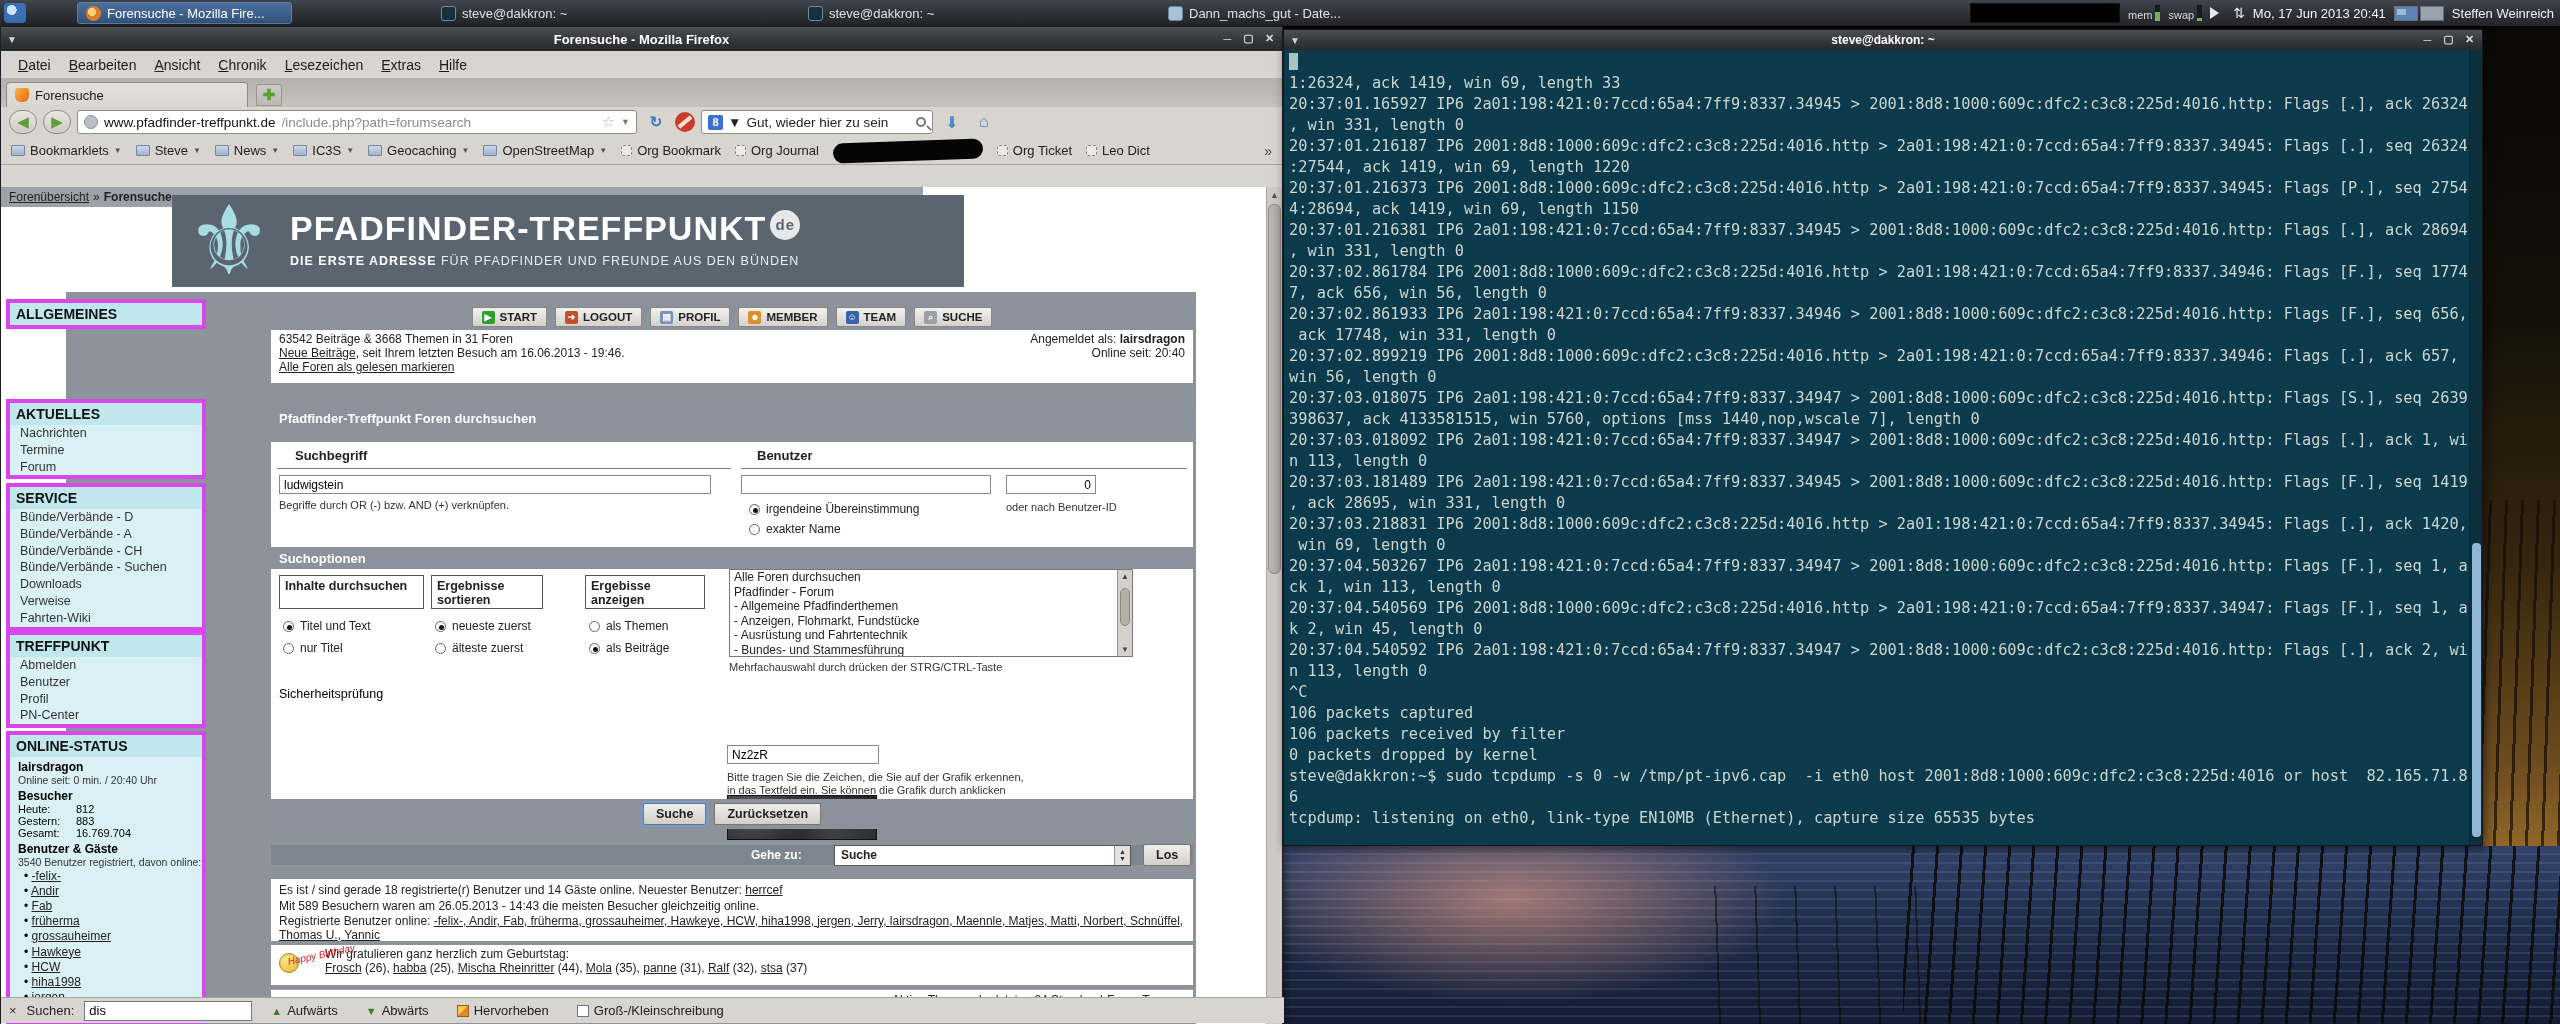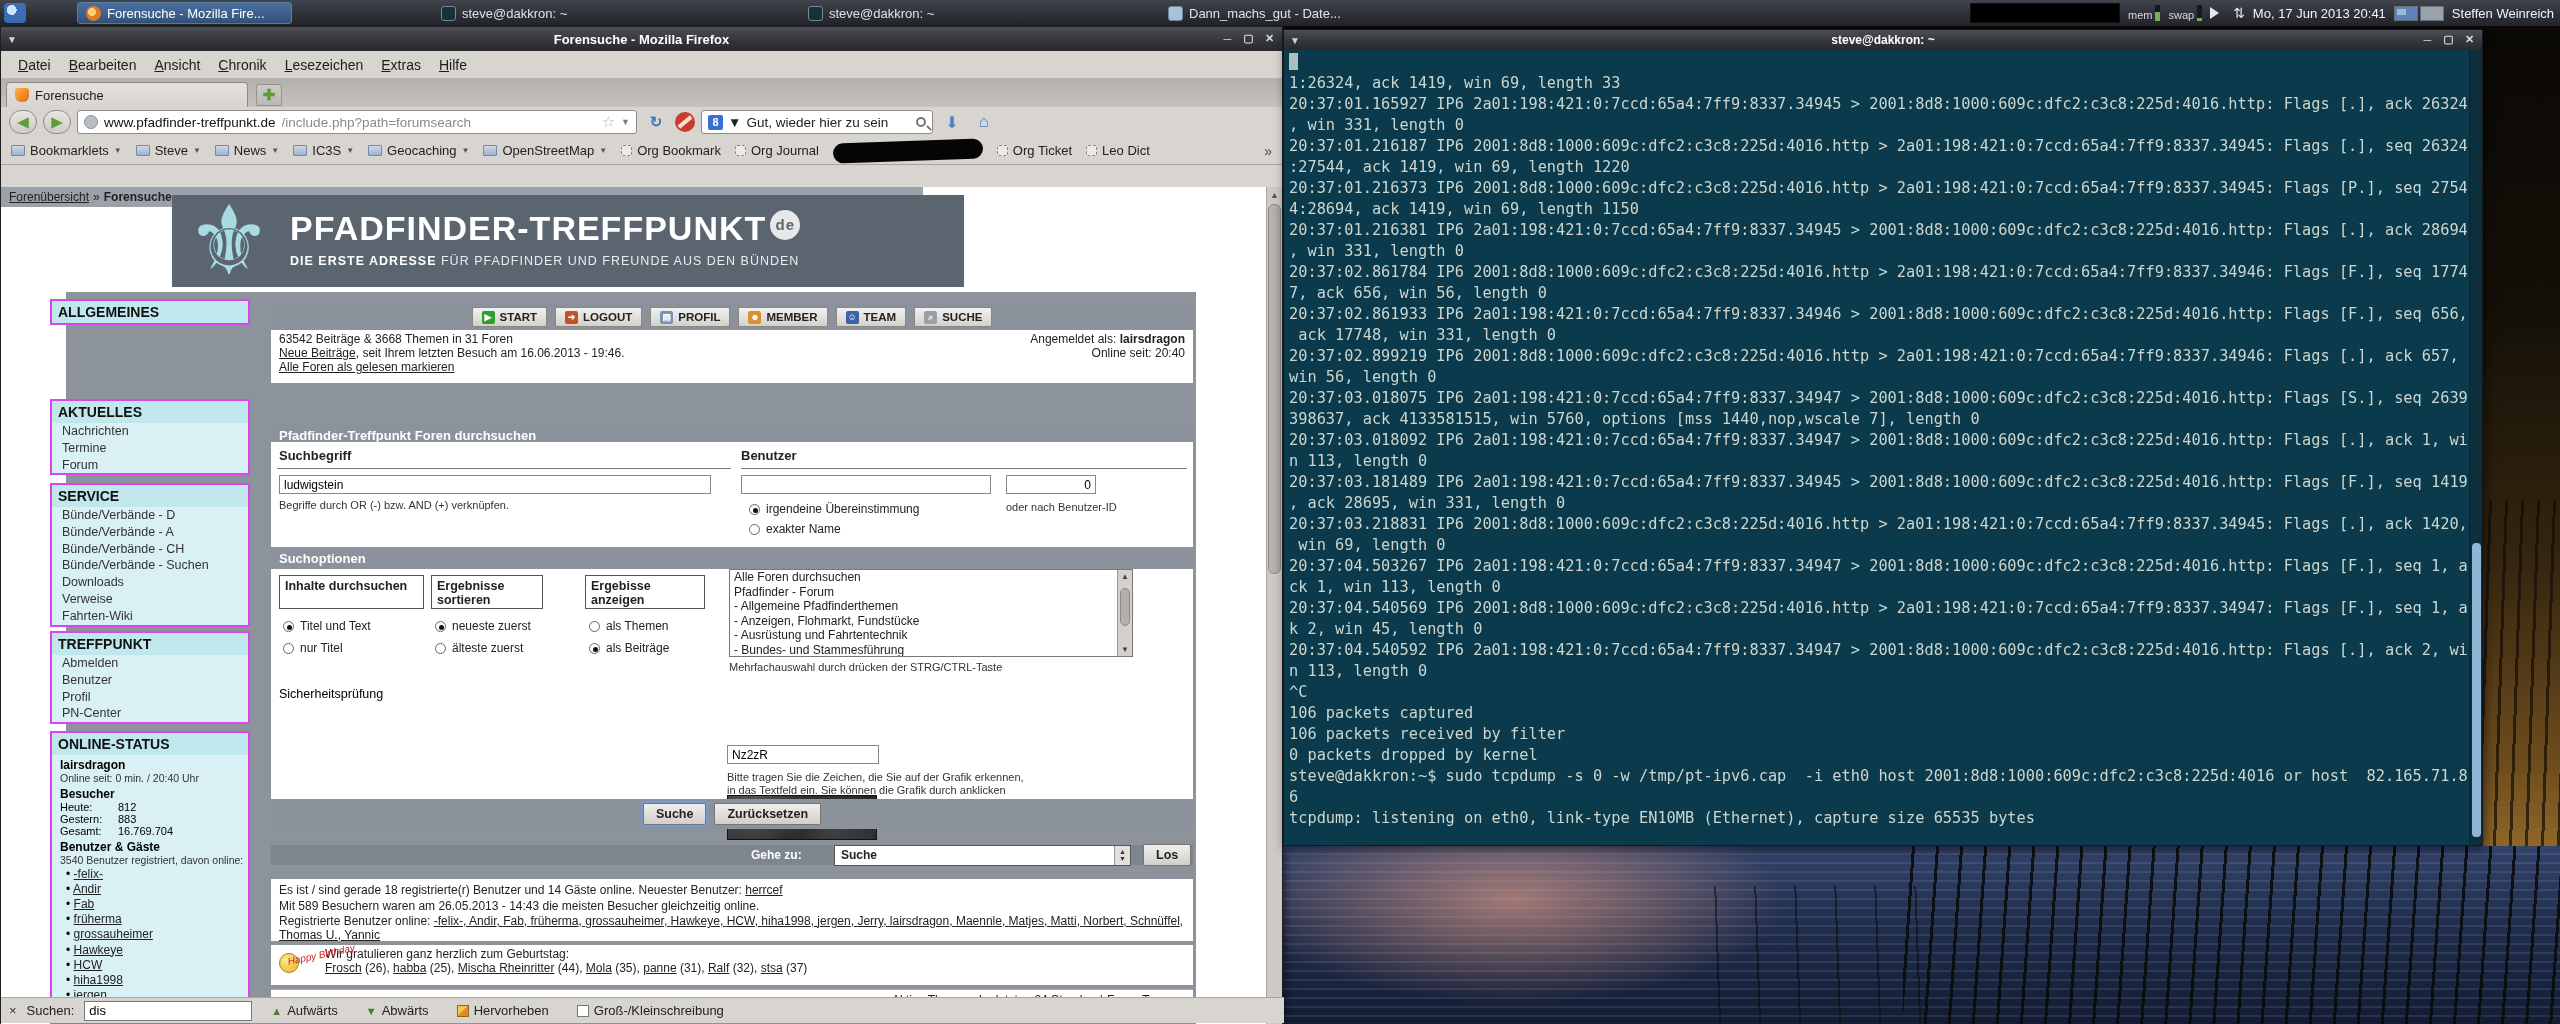--- a/index.html
+++ b/index.html
@@ -128,23 +128,23 @@
 
   .white { position:absolute; background:#fff; }
   #stats { left:270px; top:143px; width:922px; height:53px; font-size:12px; color:#222; }
   #stats .l { position:absolute; left:8px; }
   #stats .r { position:absolute; right:8px; text-align:right; }
   a.lnk, u { text-decoration:underline; color:#222; cursor:pointer; font-style:normal; }
   #breadcrumb { left:270px; top:196px; width:922px; height:20px; background:#9aa1a8; color:#222;
     font-size:12px; display:flex; align-items:center; padding-left:8px; font-weight:normal; gap:4px; }
   #breadcrumb b { font-weight:bold; }
 
-  #formhdr { left:270px; top:237px; width:922px; height:22px; display:flex; align-items:center; padding-left:8px; }
+  #formhdr { left:270px; top:220px; width:922px; height:22px; display:flex; align-items:center; padding-left:8px; }
   #formbody { left:270px; top:255px; width:922px; height:105px; font-size:12px; color:#222; }
-  .colhdr { position:absolute; top:6px; font-weight:bold; font-size:13px; }
+  .colhdr { position:absolute; top:6px; font-weight:bold; font-size:13px;margin-left:16px; }
   .colrule { position:absolute; top:26px; border-bottom:1px solid #777; }
   .tinput { position:absolute; height:19px; border:1px solid #888; background:#fff; font-size:12px; padding:0 4px;
     font-family:"Liberation Sans",sans-serif; }
   .hint { position:absolute; font-size:11px; color:#333; }
   .radio { position:absolute; display:flex; align-items:center; gap:6px; font-size:12px; }
   .rdot { width:11px; height:11px; border:1px solid #666; border-radius:50%; background:#fff; position:relative; flex:0 0 auto; }
   .rdot.on::after { content:""; position:absolute; left:3px; top:3px; width:5px; height:5px; border-radius:50%; background:#111; }
 
   #opthdr { left:270px; top:360px; width:922px; height:22px; display:flex; align-items:center; padding-left:8px; }
   #optbody { left:270px; top:382px; width:922px; height:118px; font-size:12px; color:#222; }
@@ -181,21 +181,21 @@
   .csep:not(:last-child)::after { content:", "; }
   #bday { left:270px; top:758px; width:922px; height:40px; font-size:12px; color:#222; display:flex; gap:12px; padding:2px 8px; }
   #bdayicon { width:34px; height:34px; position:relative; flex:0 0 auto; }
   #bdayicon .face { position:absolute; left:0; top:6px; width:20px; height:20px; border-radius:50%;
     background:radial-gradient(circle at 35% 30%, #ffe98a, #e8b52a); border:1px solid #a8821a; }
   #bdayicon .hb { position:absolute; left:8px; top:2px; color:#c22; font-size:10px; font-style:italic; transform:rotate(-12deg); white-space:nowrap; }
   #linksbar { left:270px; top:802px; width:922px; height:22px; background:#fff; border-top:1px solid #aaa; border-bottom:1px solid #aaa;
     font-size:12px; color:#222; display:flex; align-items:center; justify-content:flex-end; padding-right:8px; gap:4px; }
 
   
-  .sbox { position:absolute; left:5px; width:200px; background:#d9f1f4; border:2px solid #d946ef;margin-left:44px; }
+  .sbox { position:absolute; left:5px; width:200px; background:#d9f1f4; border:4px solid #d946ef; }
   .sbox h3 { background:#bfe7ec; font-size:14px; color:#111; padding:3px 6px; font-weight:bold; }
   .sbox .it { font-size:12.5px; color:#333; padding:1px 0 1px 10px; line-height:14.8px; white-space:nowrap; }
   #onl { overflow:hidden; }
   #onl .b { font-weight:bold; font-size:12px; padding-left:8px; margin-top:3px; }
   #onl .s { font-size:10.5px; padding-left:8px; color:#333; }
   #onl .vrow { display:flex; font-size:11px; padding-left:8px; }
   #onl .vrow span:first-child { width:58px; }
   #onl .urow { font-size:12px; padding-left:14px; line-height:15.2px; }
   #onl .urow::before { content:"• "; }
 

